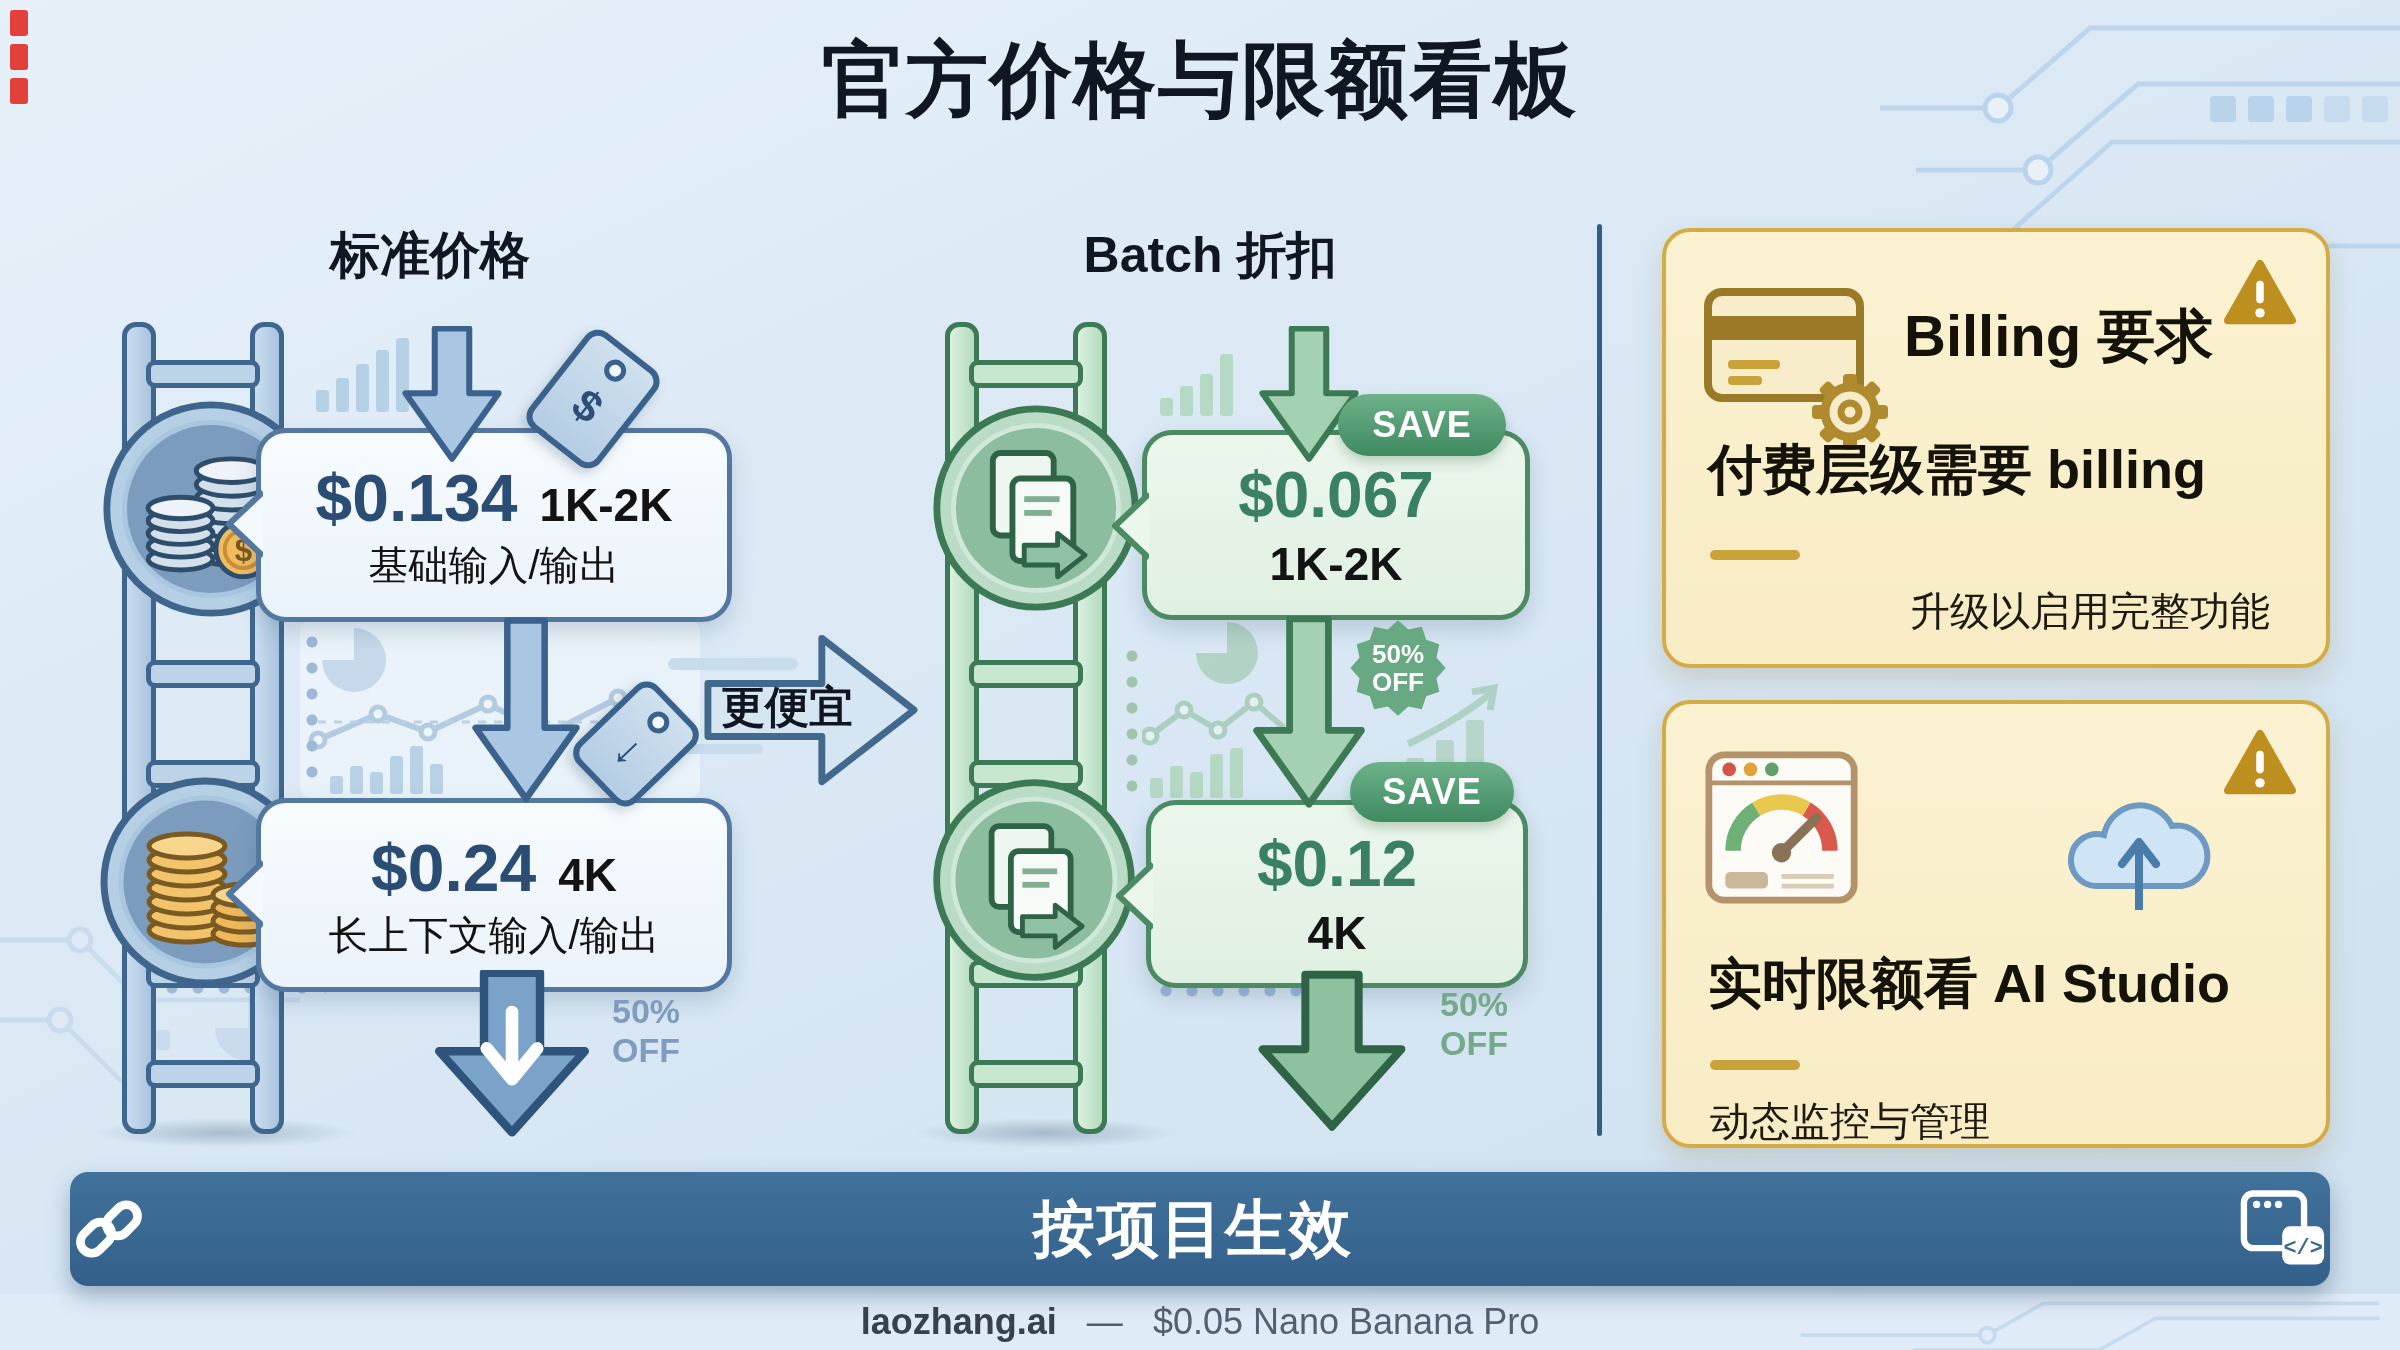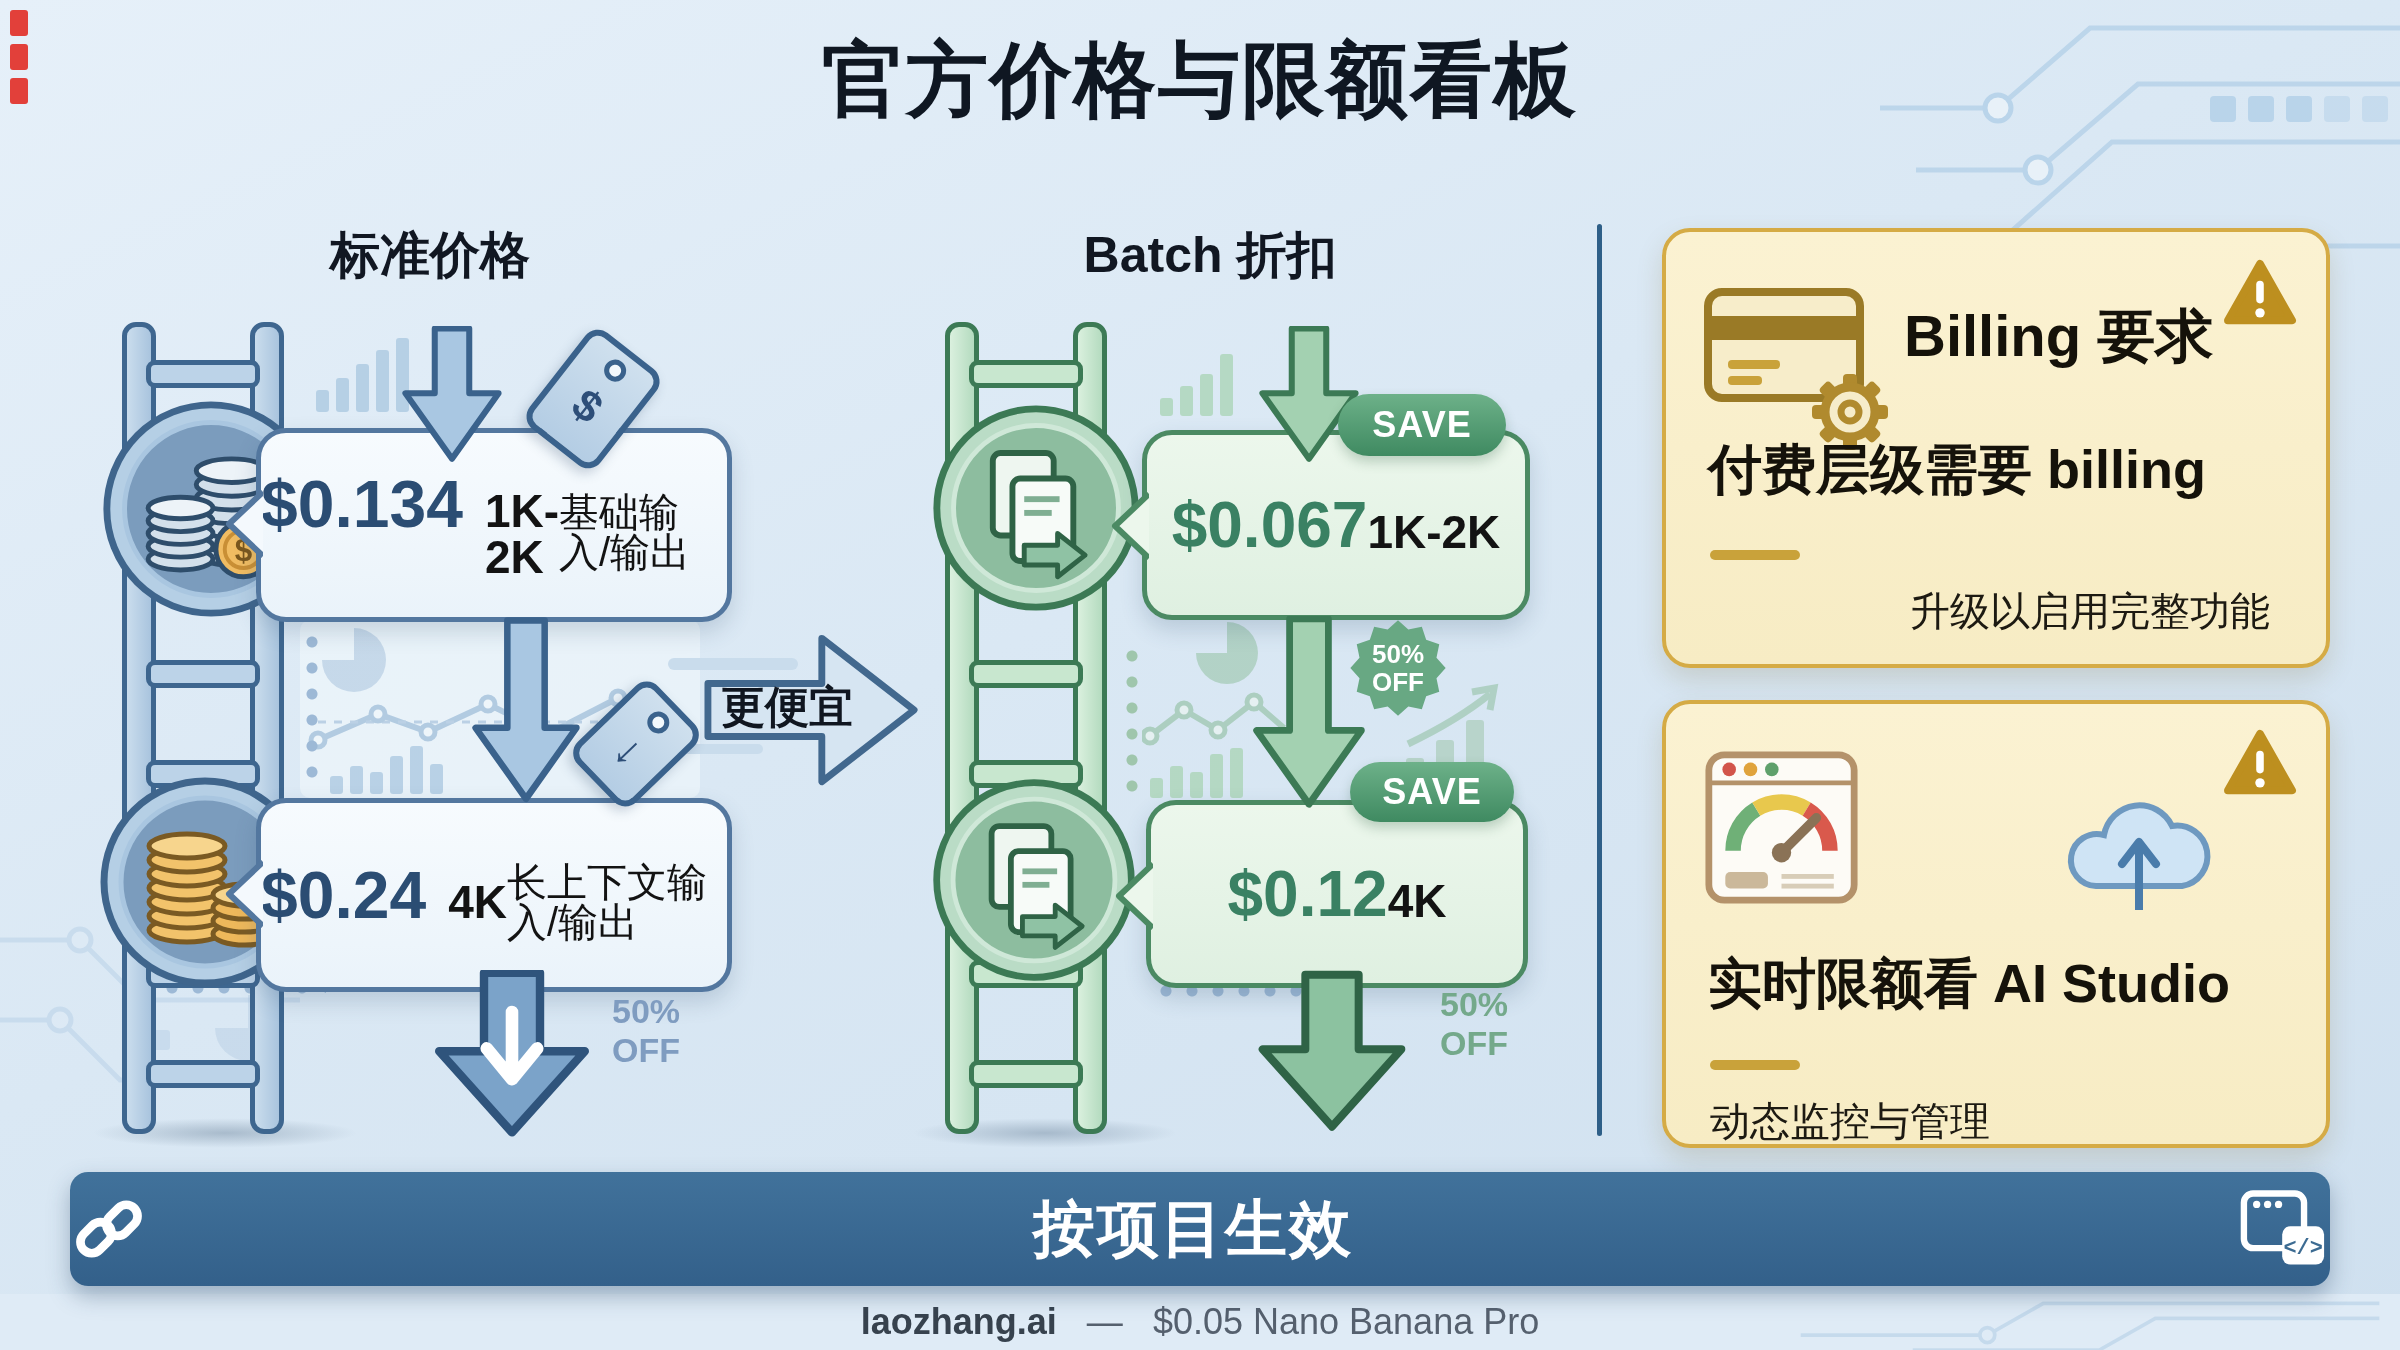--- a/index.html
+++ b/index.html
@@ -16,21 +16,21 @@
   .ladder{z-index:2;}
   .ladder .rail{position:absolute;top:0;bottom:0;width:24px;border:5px solid #3e668f;border-radius:14px;
                 background:linear-gradient(90deg,#cadded,#a9c4de);}
   .ladder .rung{position:absolute;left:24px;right:24px;height:18px;border:5px solid #3e668f;border-radius:9px;
                 background:#bcd3e8;}
   .ladder.green .rail{border-color:#3c7a55;background:linear-gradient(90deg,#daf0de,#b4dbbf);}
   .ladder.green .rung{border-color:#3c7a55;background:#c8e7cf;}
   .ladder-shadow{height:30px;border-radius:50%;background:radial-gradient(ellipse,rgba(90,115,140,.38),rgba(90,115,140,0) 70%);z-index:1;}
 
   
-  .pbox{z-index:5;border-radius:30px;display:flex;align-items:center;justify-content:center;
+  .pbox{z-index:5;border-radius:30px;display:flex;flex-direction:column;align-items:center;justify-content:center;
         box-shadow:0 10px 22px rgba(55,85,115,.20);}
   .pbox.blue{background:linear-gradient(180deg,#f7fbfe,#eaf3fa);border:5px solid #53779f;}
   .pbox.green{background:linear-gradient(180deg,#ecf7ec,#dff0e1);border:5px solid #4b8a63;}
   .pbox .tail{position:absolute;left:-36px;top:56px;}
   .price-row{display:flex;align-items:baseline;gap:22px;line-height:1;}
   .price-blue{font-size:66px;font-weight:800;color:#2b4d73;}
   .price-green{font-size:64px;font-weight:800;color:#3a8163;}
   .tier-size{font-size:46px;font-weight:600;color:#131313;}
   .tier-desc{font-size:40px;font-weight:500;color:#131313;margin-top:14px;line-height:1;}
 

